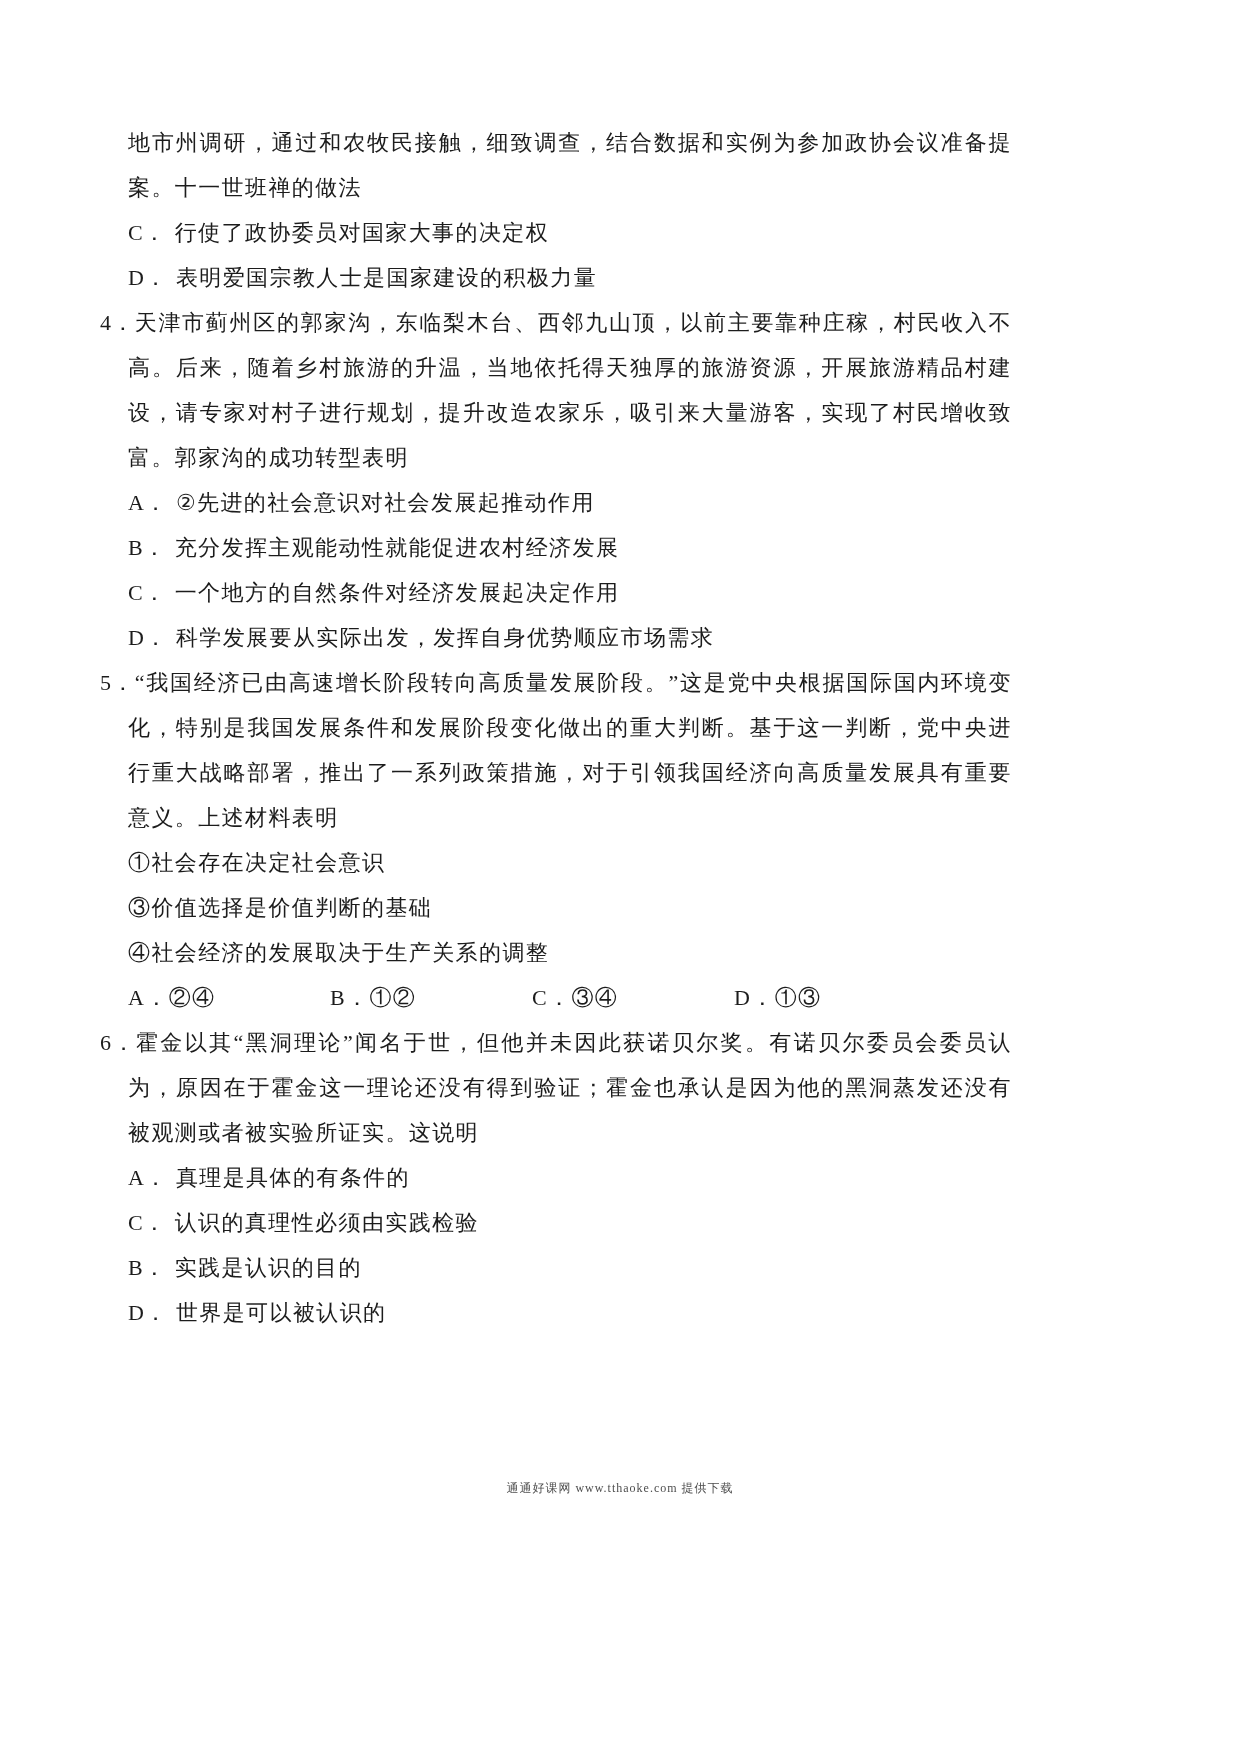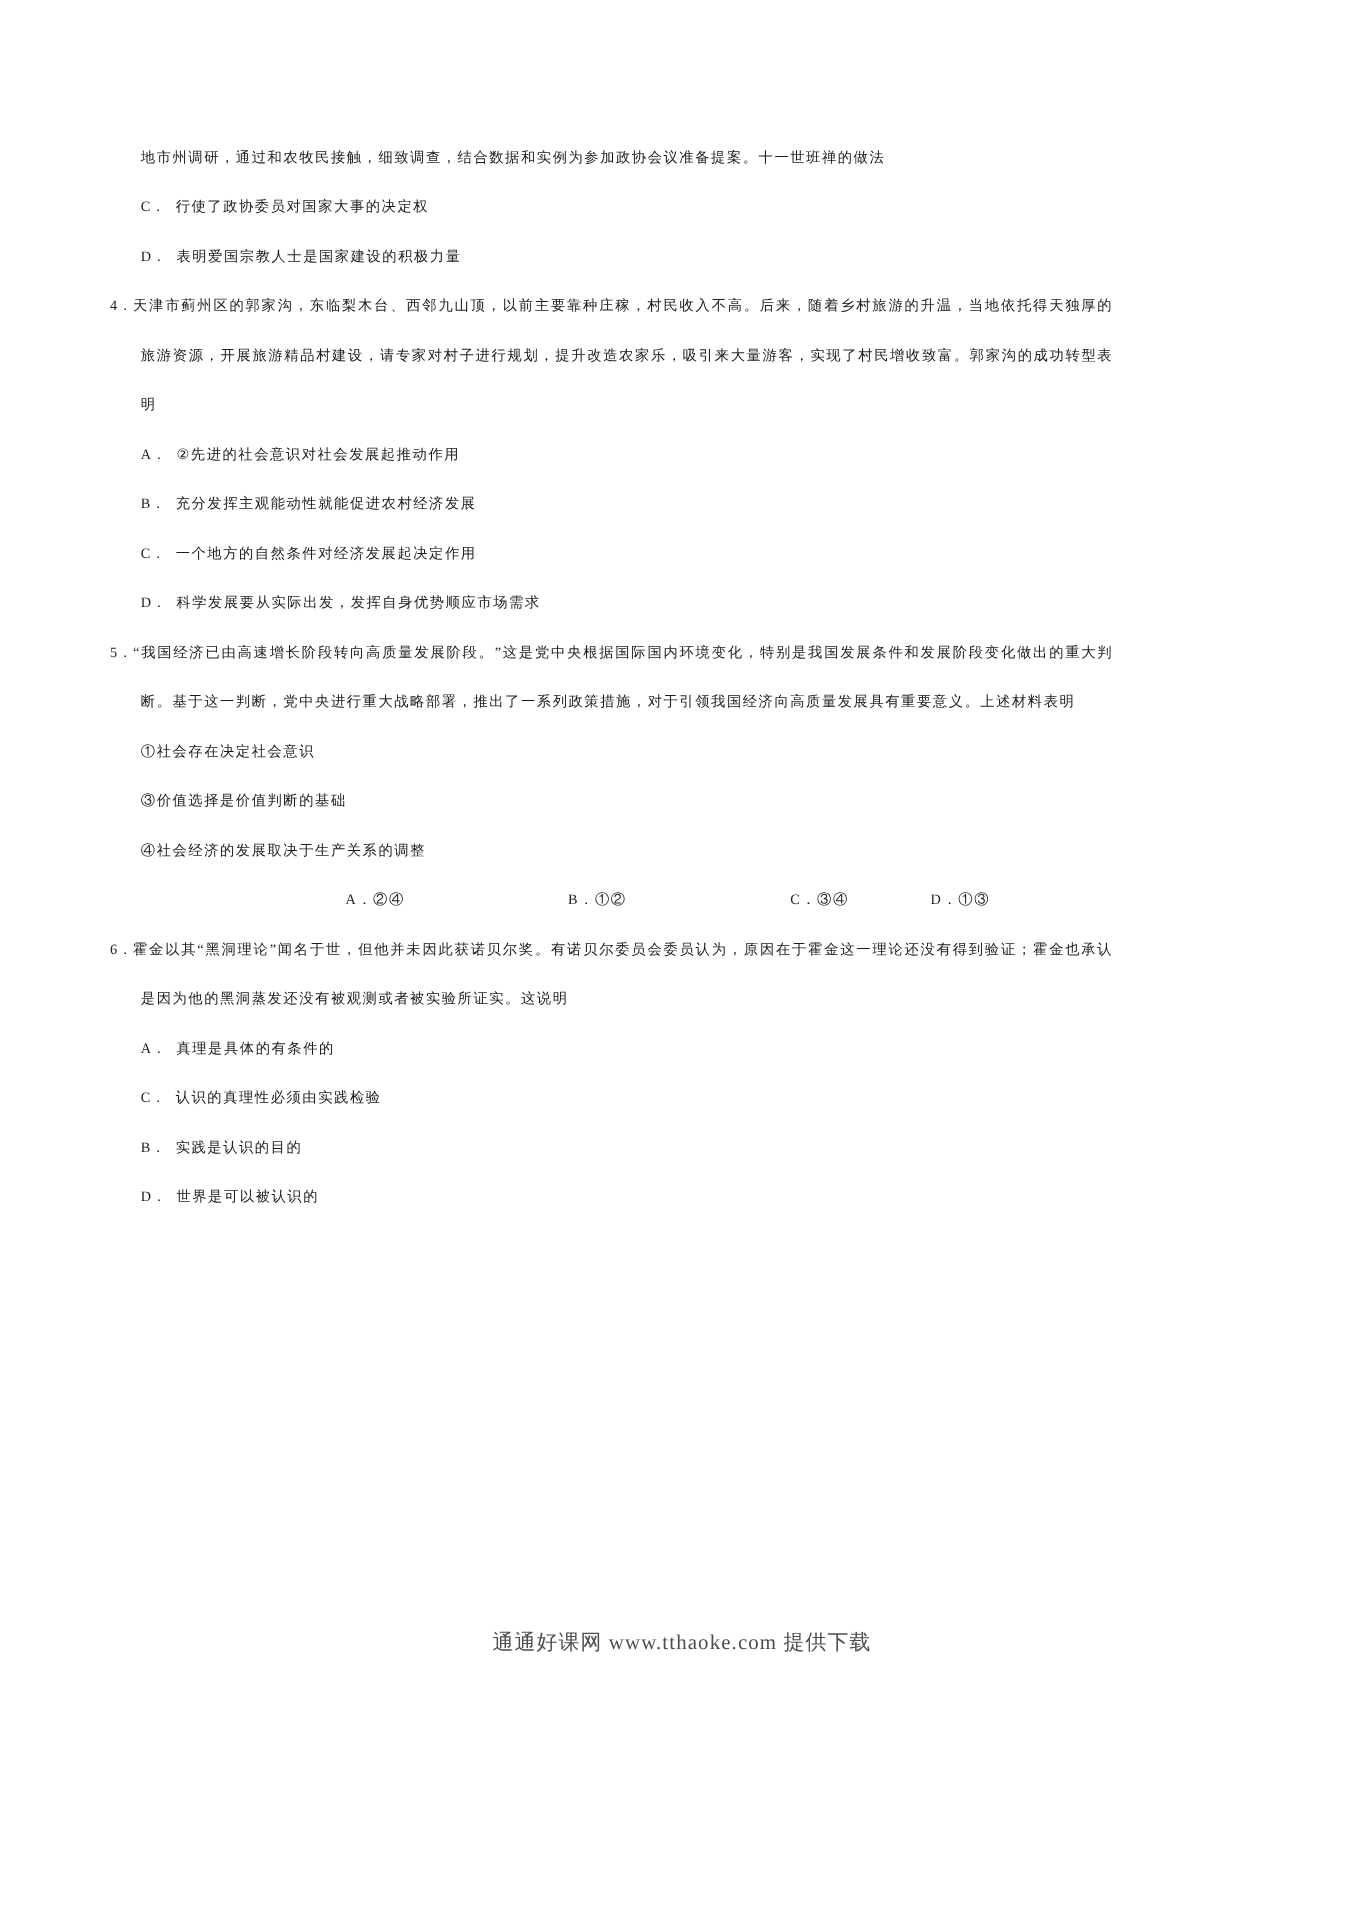--- a/index.html
+++ b/index.html
@@ -11,41 +11,41 @@
     height: 1754px;
     margin: 0 auto;
     background: #ffffff;
     overflow: hidden;
   }
   .content {
     position: absolute;
     left: 100px;
     top: 120px;
     width: 912px;
-    font-size: 13px;
+    font-size: 22px;
     line-height: 45px;
     letter-spacing: 1.4px;
   }
   .block { text-align: justify; }
   .cont     { padding-left: 28px; }
   .question { padding-left: 28px; text-indent: -28px; }
   .option   { padding-left: 28px; }
   .sub      { padding-left: 28px; }
-  .choices  { padding-left: 28px; text-align: center; }
+  .choices  { padding-left: 28px; text-align: left; }
   .qnum { letter-spacing: 0.5px; }
   .opt-label { margin-right: 9px; letter-spacing: 0.5px; }
   .choice { display: inline-block; width: 202px; }
   .choice:last-child { width: auto; }
   .footer {
     position: absolute;
     left: 0;
     top: 1480px;
     width: 1240px;
     text-align: center;
-    font-size: 19px;
+    font-size: 12px;
     letter-spacing: 1px;
     color: #4d4d4d;
   }
 </style>
 </head>
 <body>
 
 <div class="page">
   <div class="content">
       <div class="block cont">地市州调研，通过和农牧民接触，细致调查，结合数据和实例为参加政协会议准备提案。十一世班禅的做法</div>

